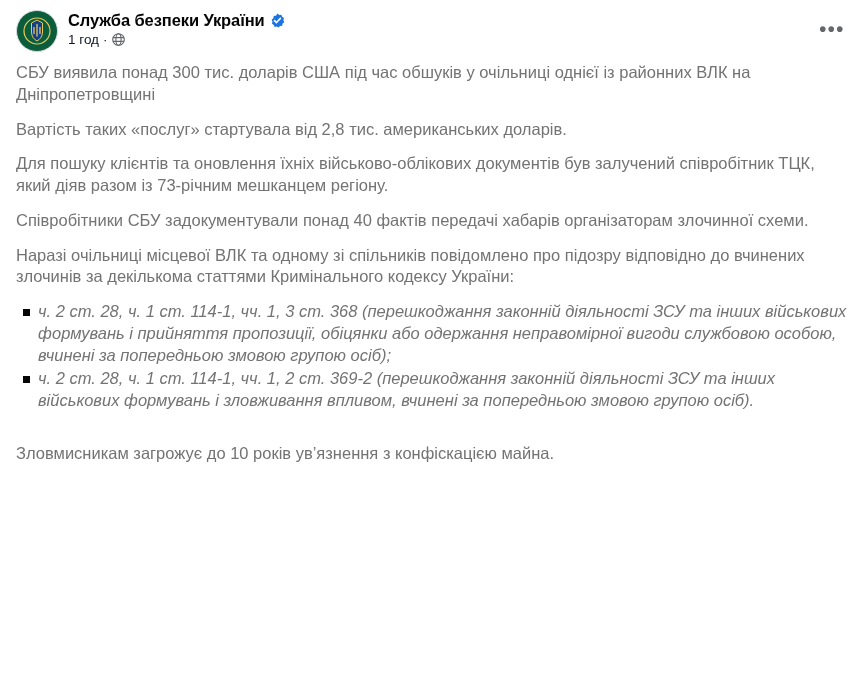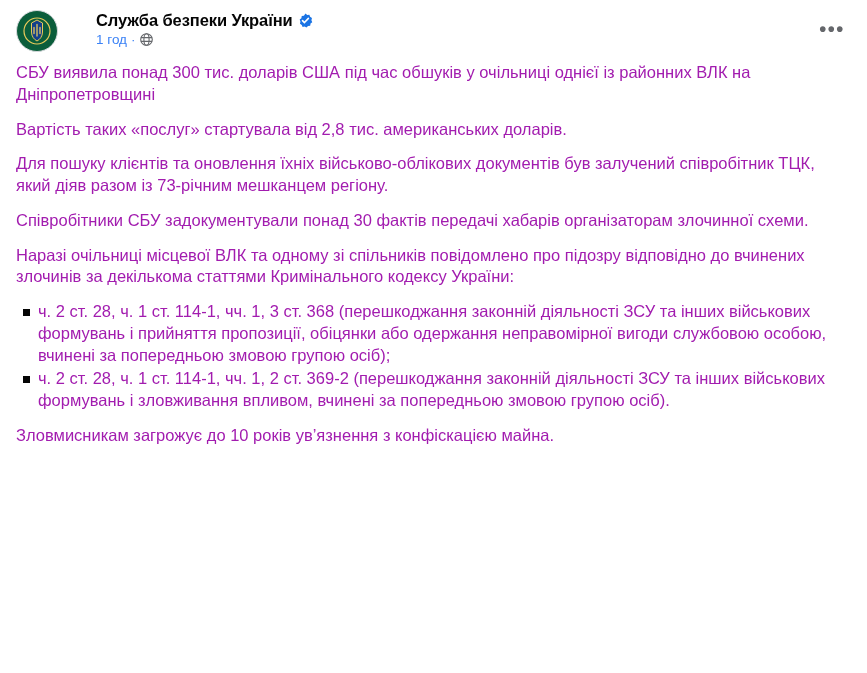--- a/index.html
+++ b/index.html
@@ -17,21 +17,20 @@
   .post {
     width: 867px;
     box-sizing: border-box;
     padding: 10px 16px 0 16px;
   }
   .post-header {
     display: flex;
     align-items: flex-start;
     position: relative;
     padding-bottom: 6px;
-    gap: 28px;
   }
   .avatar {
     width: 42px;
     height: 42px;
     border-radius: 50%;
     background: #0b5d3b;
     flex: 0 0 42px;
     position: relative;
     overflow: hidden;
     border: 1px solid #d7dadd;
@@ -66,21 +65,21 @@
   .verified {
     margin-left: 5px;
     display: inline-flex;
     width: 15px;
     height: 15px;
   }
   .meta-row {
     display: flex;
     align-items: center;
     margin-top: 3px;
-    color: #3b82f6;
+    color: #0f172a;
     font-size: 13.5px;
   }
   .meta-sep {
     margin: 0 4px;
   }
   .globe-icon {
     display: inline-flex;
     width: 13px;
     height: 13px;
     margin-left: 1px;
@@ -101,30 +100,31 @@
     line-height: 1;
     cursor: pointer;
   }
   .more-btn span {
     transform: translateY(-4px);
     font-weight: bold;
   }
   .post-body {
     font-size: 16.5px;
     line-height: 1.32;
-    color: #a21caf;
+    color: #737373;
     padding-top: 4px;
   }
   .para {
     margin: 0 0 13px 0;
   }
   .bullet-list {
-    margin: 0 0 13px 0;
+    margin: 0 0 31px 0;
     padding: 0;
     list-style: none;
+    font-style: italic;
   }
   .bullet-list li {
     position: relative;
     padding-left: 22px;
     margin-bottom: 2px;
   }
   .bullet-list li::before {
     content: "";
     position: absolute;
     left: 7px;
@@ -177,21 +177,21 @@
 
     <div class="more-btn">
       <span>•••</span>
     </div>
   </div>
 
   <div class="post-body">
     <p class="para">СБУ виявила понад 300 тис. доларів США під час обшуків у очільниці однієї із районних ВЛК на Дніпропетровщині</p>
     <p class="para">Вартість таких «послуг» стартувала від 2,8 тис. американських доларів.</p>
     <p class="para">Для пошуку клієнтів та оновлення їхніх військово-облікових документів був залучений співробітник ТЦК, який діяв разом із 73-річним мешканцем регіону.</p>
-    <p class="para">Співробітники СБУ задокументували понад 30 фактів передачі хабарів організаторам злочинної схеми.</p>
+    <p class="para">Співробітники СБУ задокументували понад 40 фактів передачі хабарів організаторам злочинної схеми.</p>
     <p class="para">Наразі очільниці місцевої ВЛК та одному зі спільників повідомлено про підозру відповідно до вчинених злочинів за декількома статтями Кримінального кодексу України:</p>
 
     <ul class="bullet-list">
       <li>ч. 2 ст. 28, ч. 1 ст. 114-1, чч. 1, 3 ст. 368 (перешкоджання законній діяльності ЗСУ та інших військових формувань і прийняття пропозиції, обіцянки або одержання неправомірної вигоди службовою особою, вчинені за попередньою змовою групою осіб);</li>
       <li>ч. 2 ст. 28, ч. 1 ст. 114-1, чч. 1, 2 ст. 369-2 (перешкоджання законній діяльності ЗСУ та інших військових формувань і зловживання впливом, вчинені за попередньою змовою групою осіб).</li>
     </ul>
 
     <p class="para">Зловмисникам загрожує до 10 років ув’язнення з конфіскацією майна.</p>
   </div>
 

